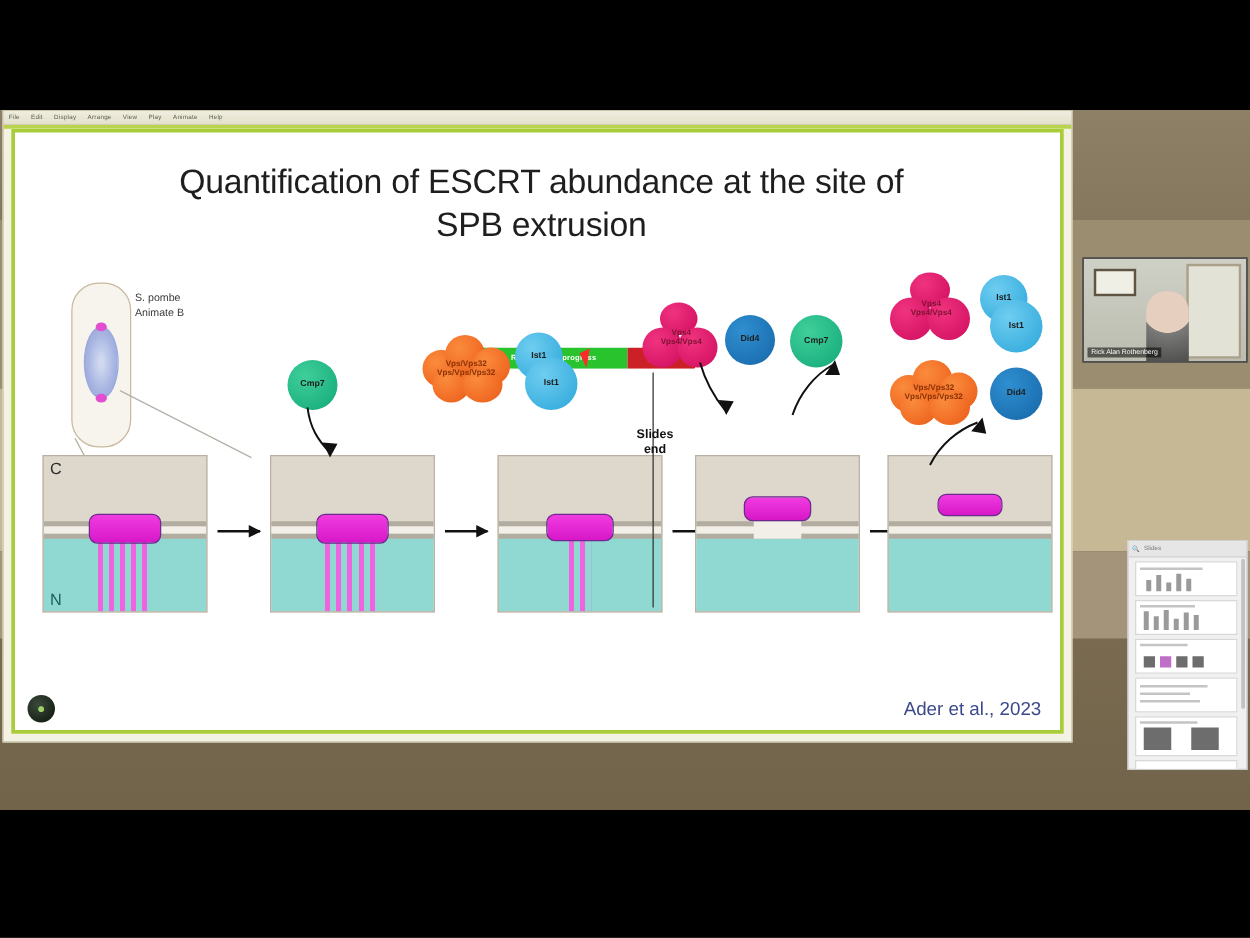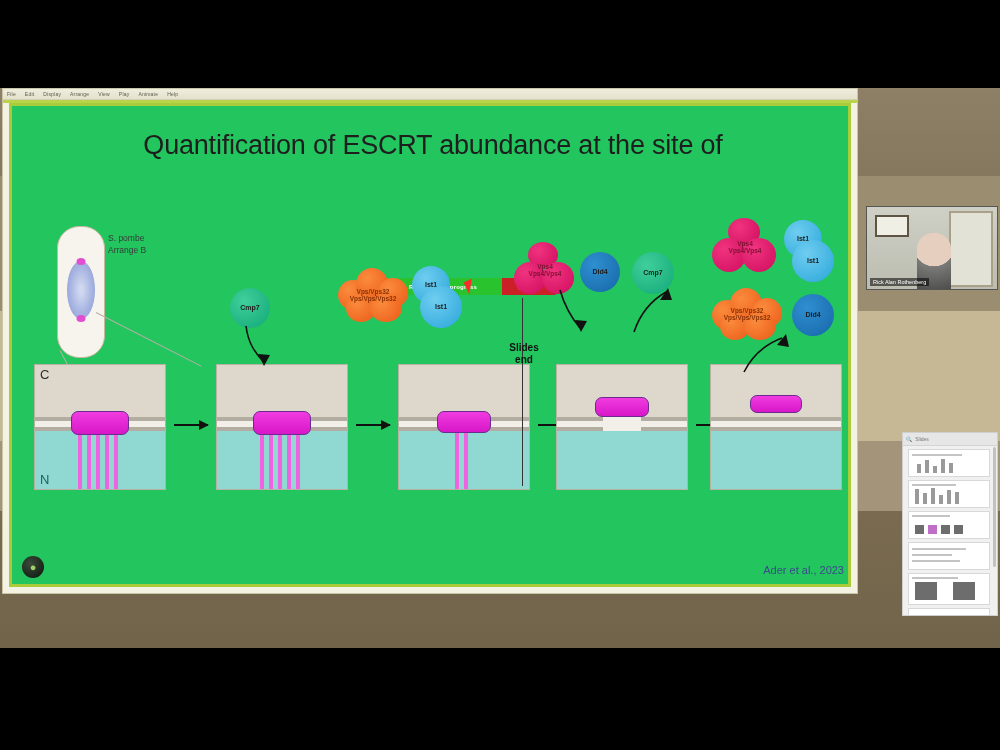--- a/index.html
+++ b/index.html
@@ -21,21 +21,21 @@
   
   .pres-win{position:absolute;left:2px;top:88px;width:856px;height:506px;
             background:#f3f2e3;border:1px solid #c9c6a8;box-sizing:border-box;}
   .menubar{position:absolute;left:0;top:0;width:100%;height:11px;
            background:linear-gradient(180deg,#efeddd,#e4e1cc);
            border-bottom:1px solid #d2cfb4;display:flex;align-items:center;
            padding-left:4px;gap:9px;box-sizing:border-box;}
   .menubar span{font-size:5px;color:#5b5a4c;white-space:nowrap;letter-spacing:.2px;}
   .green-rule{position:absolute;left:0;top:11px;width:100%;height:3px;background:#b9d44a;}
 
-  .slide{position:absolute;left:6px;top:14px;width:842px;height:484px;background:#22c55e;
+  .slide{position:absolute;left:6px;top:14px;width:842px;height:484px;background:#ffffff;
          border:3px solid #a9cc3a;box-sizing:border-box;overflow:hidden;}
 
   .slide-title{position:absolute;left:40px;top:22px;width:762px;text-align:center;
                font-size:27px;color:#1e1e1e;line-height:1.28;letter-spacing:-.2px;}
 
   
   .rec-chip{position:absolute;left:372px;top:172px;width:172px;height:17px;display:flex;
             align-items:center;overflow:hidden;border-radius:1px;}
   .rec-green{flex:1 1 auto;height:100%;background:#29c32e;display:flex;align-items:center;
              justify-content:center;}
@@ -101,21 +101,21 @@
 
   .curve{position:absolute;}
   .mitosis-line{position:absolute;width:1px;background:#333;}
   .mitosis-label{position:absolute;font-size:10px;font-weight:bold;color:#111;
                  text-align:center;line-height:1.2;}
 
   .cursor{position:absolute;width:0;height:0;
           border-left:9px solid #ff2a2a;border-bottom:13px solid transparent;
           transform:rotate(-25deg);}
 
-  .citation{position:absolute;right:4px;bottom:8px;font-size:11px;color:#3c4a8a;}
+  .citation{position:absolute;right:15px;bottom:8px;font-size:15px;color:#3c4a8a;}
   .slide-badge{position:absolute;left:10px;bottom:6px;width:22px;height:22px;border-radius:50%;
                background:radial-gradient(circle at 38% 35%,#3a4a3a,#0c140c);
                display:flex;align-items:center;justify-content:center;color:#9fd06a;font-size:11px;}
 
   
   .cam{position:absolute;left:866px;top:206px;width:132px;height:84px;
        background:#2d2d2d;border:1px solid #555;box-sizing:border-box;overflow:hidden;}
   .cam-room{position:absolute;inset:0;background:linear-gradient(180deg,#cfd0c6,#bcbdb0);}
   .cam-door{position:absolute;right:4px;top:4px;width:44px;height:76px;background:#e3e2d6;
             border:2px solid #a9a08a;box-sizing:border-box;}
@@ -168,20 +168,21 @@
       <span>Play</span>
       <span>Animate</span>
       <span>Help</span>
     </div>
     <div class="green-rule"></div>
 
     <div class="slide">
 
       <div class="slide-title">
         <div>Quantification of ESCRT abundance at the site of</div>
+        <div>SPB extrusion</div>
       </div>
 
       <div class="rec-chip">
         <div class="rec-green">
           <span>Recording in progress</span>
         </div>
         <div class="rec-red">
           <div class="rec-dot"></div>
           <span>Stop</span>
         </div>
@@ -190,21 +191,21 @@
       <div class="figure">
 
         <div class="cell">
           <div class="spindle">
             <div class="spb top"></div>
             <div class="spb bot"></div>
           </div>
         </div>
         <div class="cell-label">
           <div>S. pombe</div>
-          <div>Arrange B</div>
+          <div>Animate B</div>
         </div>
         <div class="lead" style="left:36px;top:126px;width:46px;transform:rotate(62deg);"></div>
         <div class="lead" style="left:72px;top:88px;width:118px;transform:rotate(27deg);"></div>
 
         <div class="panel" style="left:10px;">
           <div class="nucleus"></div>
           <div class="lumen"></div>
           <div class="ne outer"></div>
           <div class="ne inner"></div>
           <div class="mts"></div>

